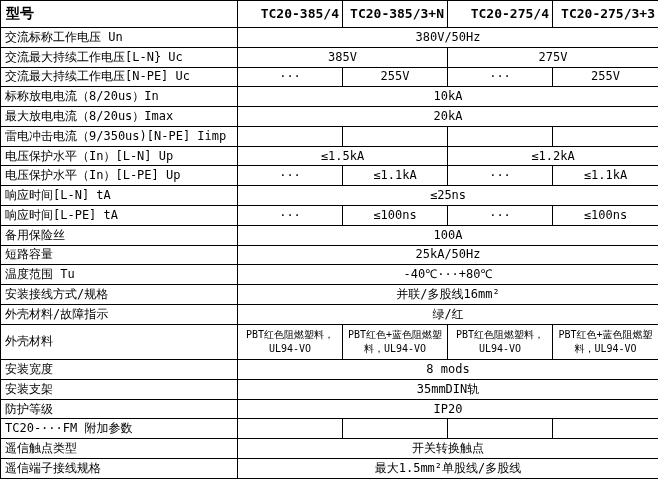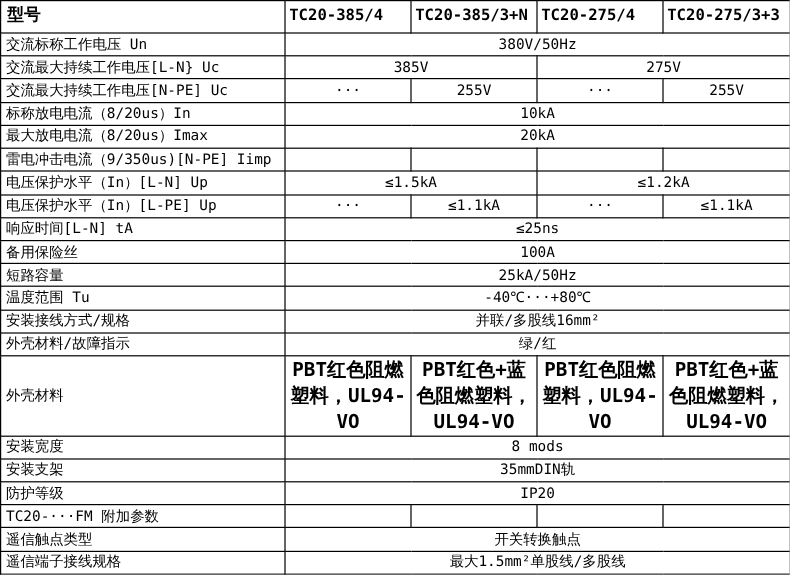--- a/index.html
+++ b/index.html
@@ -32,21 +32,21 @@
     font-weight: normal;
     overflow: hidden;
     vertical-align: middle;
   }
   tr.header-row {
     height: 27px;
   }
   tr.header-row th {
     font-weight: bold;
     font-size: 13px;
-    text-align: left;
+    text-align: right;
     white-space: nowrap;
   }
   tr.header-row th.corner {
     text-align: left;
     padding-left: 5px;
     font-size: 14px;
   }
   tr.body-row {
     height: 19px;
   }
@@ -56,24 +56,23 @@
     white-space: nowrap;
   }
   tr.body-row td.spec-value {
     text-align: center;
   }
   tr.body-row.tall {
     height: 34px;
     padding-left: 44px;
   }
   tr.body-row.tall td.spec-value {
-    font-size: 16px;
+    font-size: 10px;
     line-height: 1.35;
     padding: 0 2px;
-    font-weight: bold;
   }
 </style>
 </head>
 <body>
 
 <div class="sheet">
   <table class="spec">
     <colgroup>
       <col style="width:237px">
       <col style="width:105px">
@@ -132,20 +131,27 @@
           <td class="spec-value">···</td>
           <td class="spec-value">≤1.1kA</td>
           <td class="spec-value">···</td>
           <td class="spec-value">≤1.1kA</td>
         </tr>
         <tr class="body-row">
           <th class="row-label">响应时间[L-N] tA</th>
           <td class="spec-value" colspan="4">≤25ns</td>
         </tr>
         <tr class="body-row">
+          <th class="row-label">响应时间[L-PE] tA</th>
+          <td class="spec-value">···</td>
+          <td class="spec-value">≤100ns</td>
+          <td class="spec-value">···</td>
+          <td class="spec-value">≤100ns</td>
+        </tr>
+        <tr class="body-row">
           <th class="row-label">备用保险丝</th>
           <td class="spec-value" colspan="4">100A</td>
         </tr>
         <tr class="body-row">
           <th class="row-label">短路容量</th>
           <td class="spec-value" colspan="4">25kA/50Hz</td>
         </tr>
         <tr class="body-row">
           <th class="row-label">温度范围 Tu</th>
           <td class="spec-value" colspan="4">-40℃···+80℃</td>

